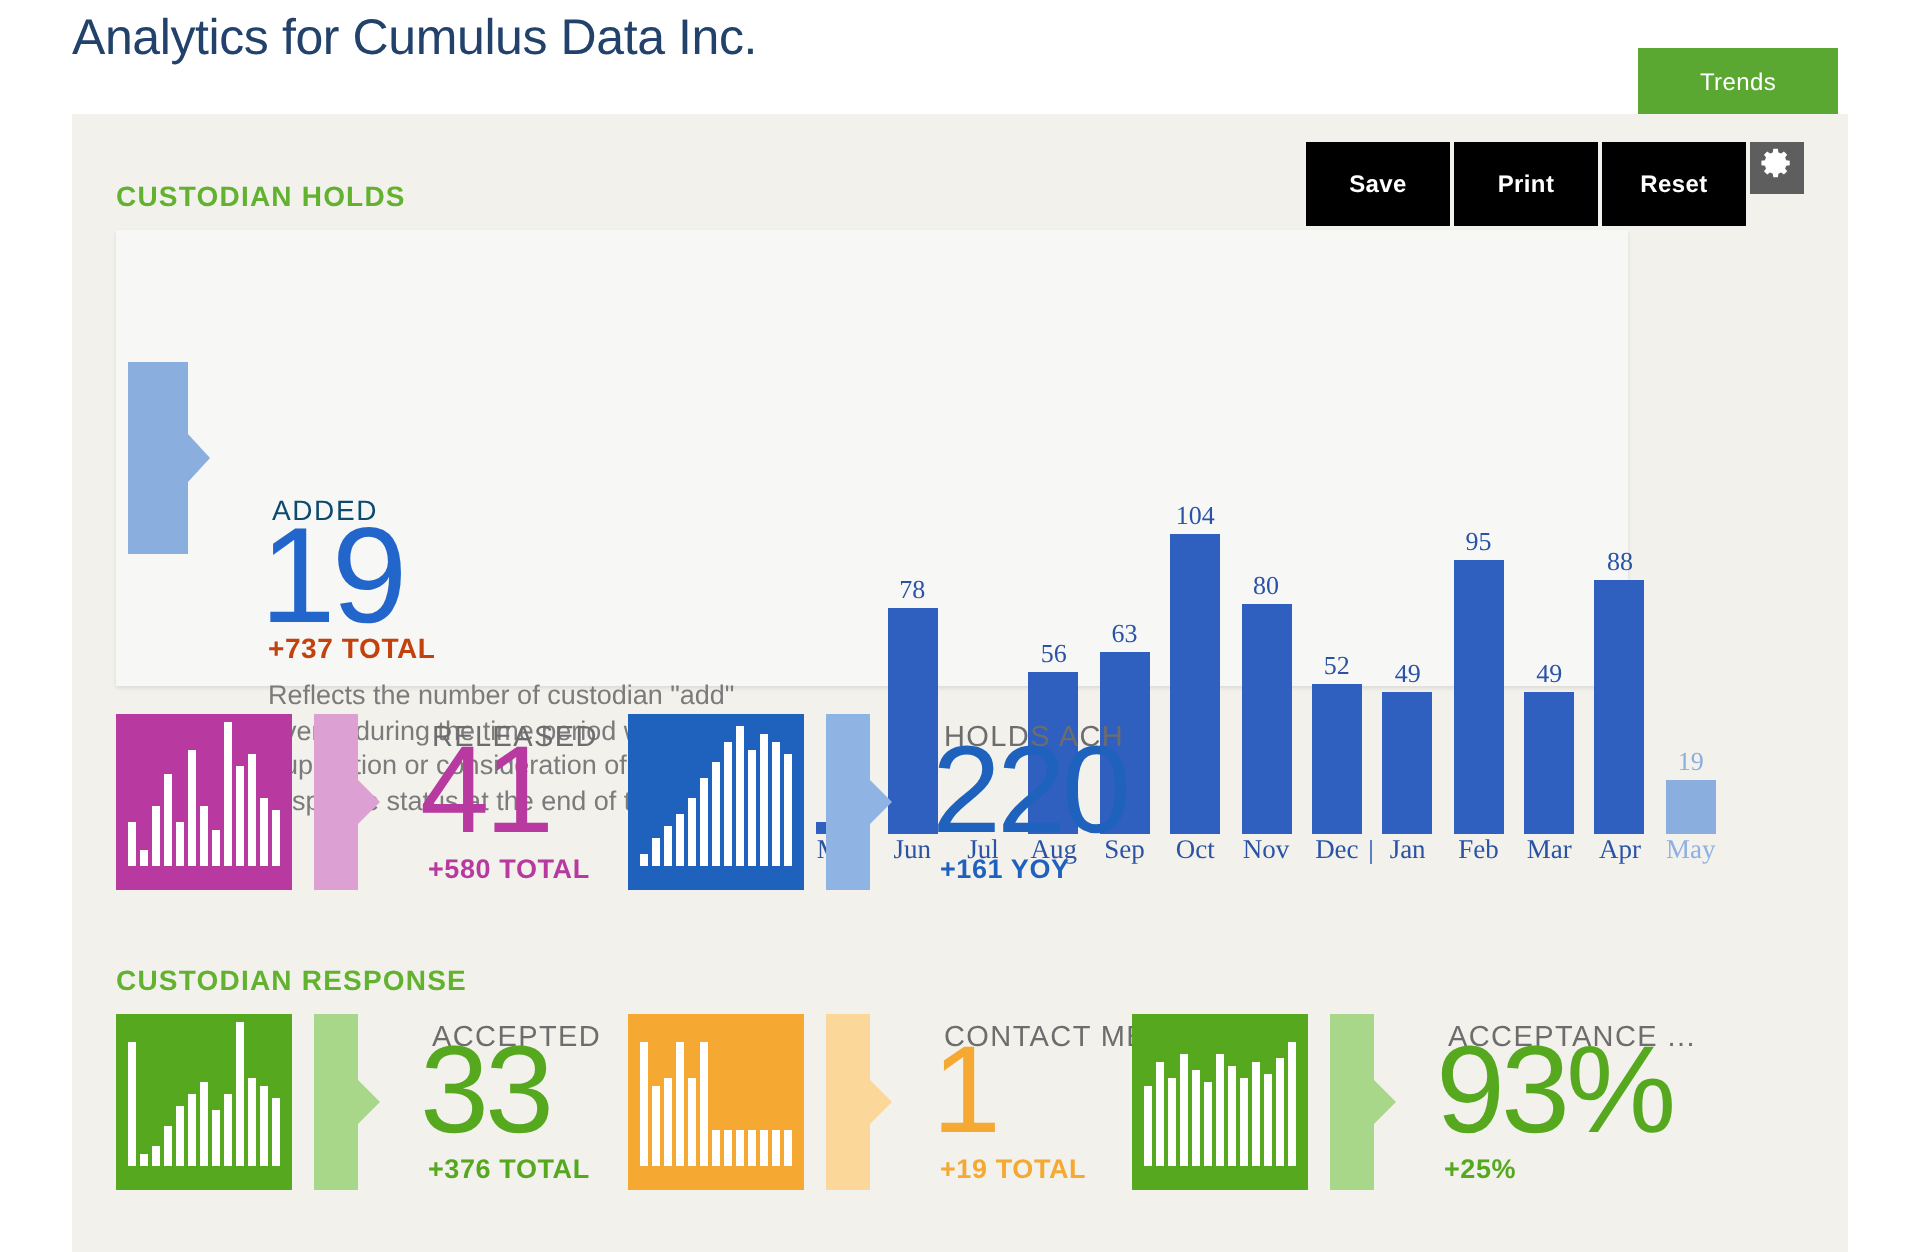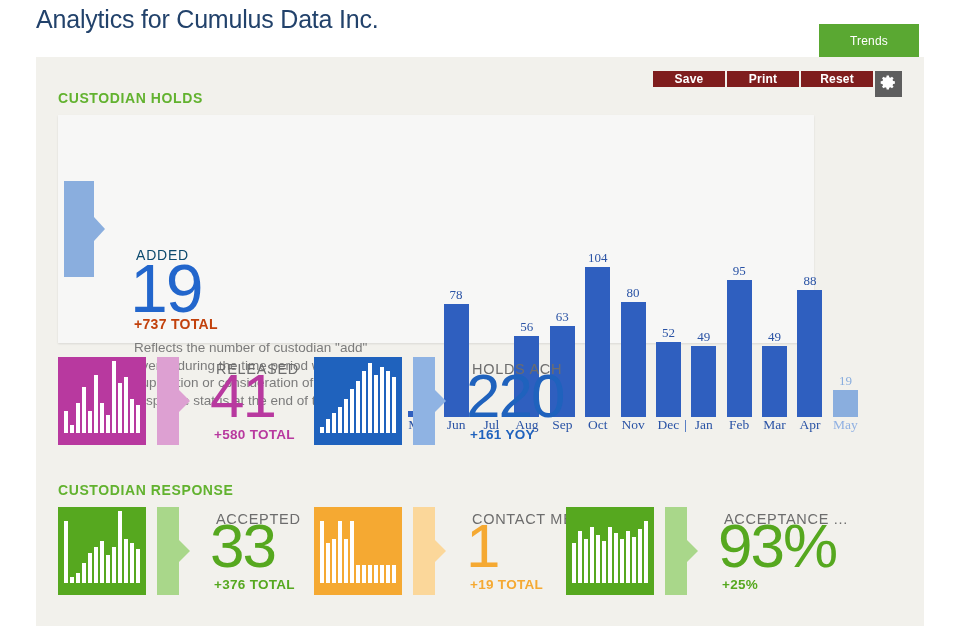--- a/index.html
+++ b/index.html
@@ -41,22 +41,22 @@
     width: 888px; height: 569px;
     background: #f2f1ec;
   }
 
   
   .toolbar {
     position: absolute; right: 22px; top: 14px;
     display: flex; align-items: stretch; gap: 2px;
   }
   .tb-btn {
-    background: #7f1d1d; color: #ffffff;
-    width: 72px; height: 16px;
+    background: #000000; color: #ffffff;
+    width: 72px; height: 42px;
     display: flex; align-items: center; justify-content: center;
     font-size: 12px; font-weight: bold; letter-spacing: .2px;
     border: none; cursor: pointer;
   }
   .tb-gear {
     background: #5e5e5e; width: 27px; height: 26px;
     display: flex; align-items: center; justify-content: center;
     cursor: pointer;
   }
 

